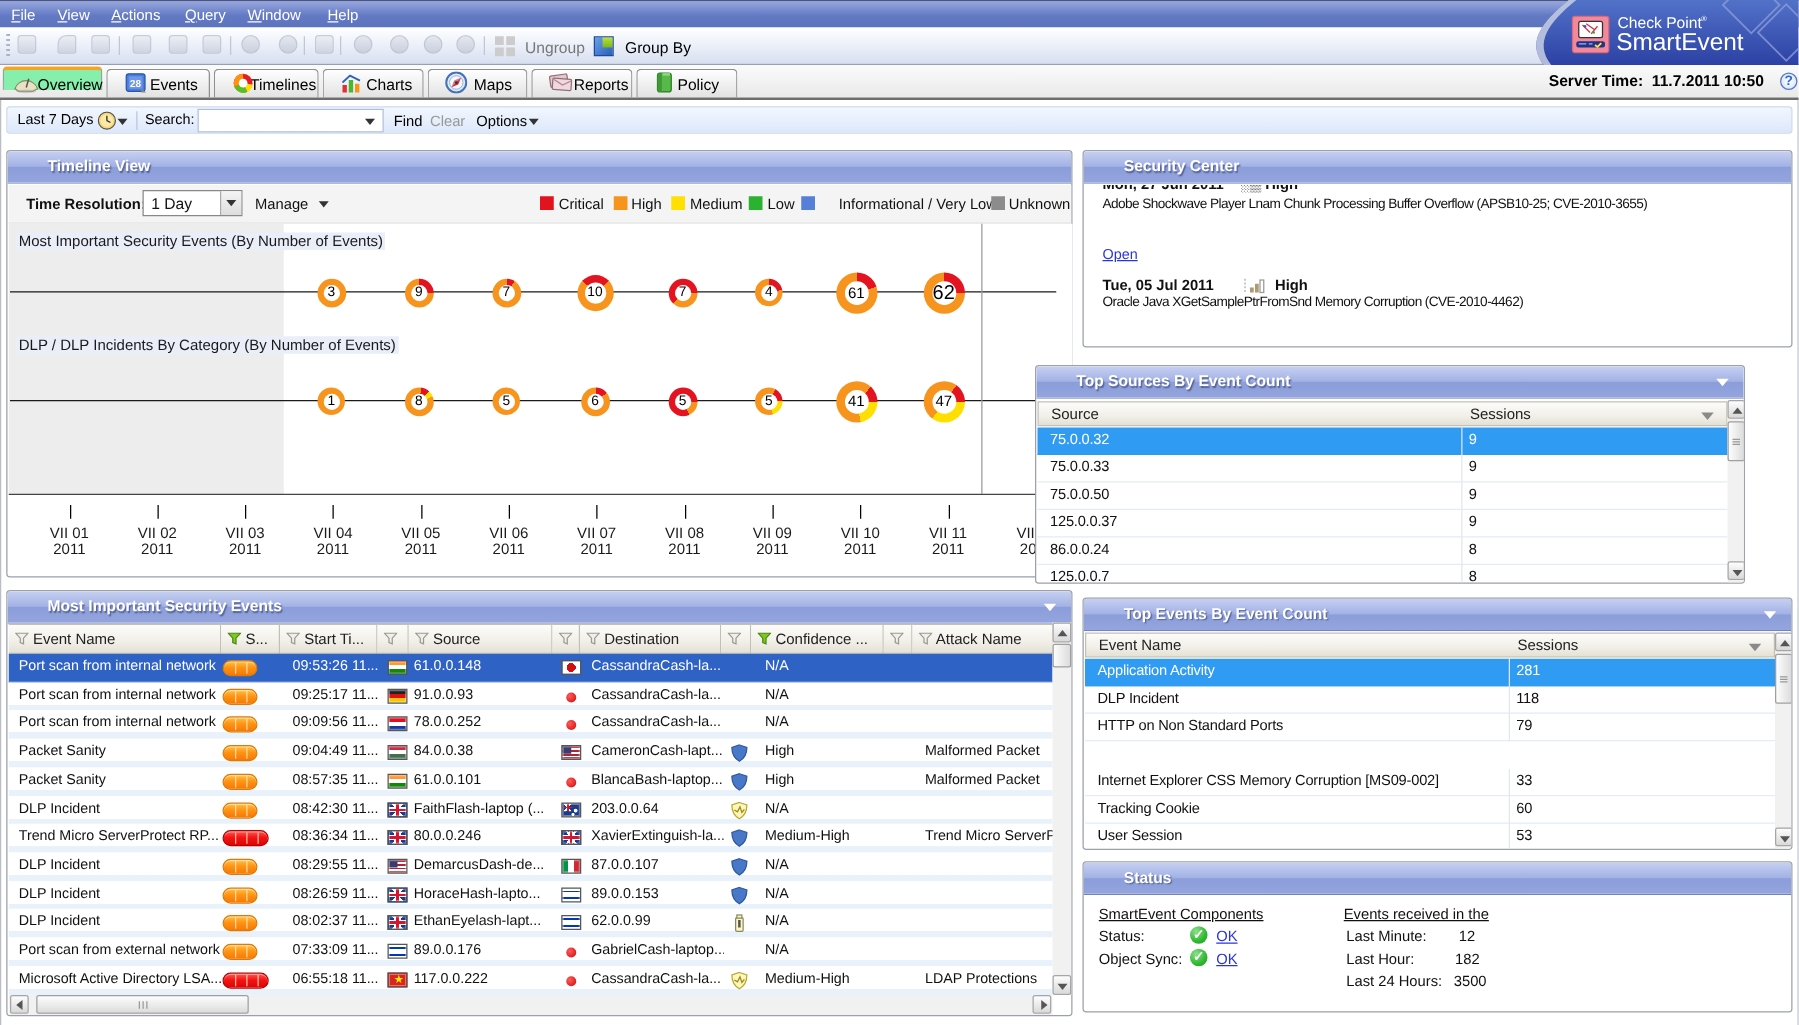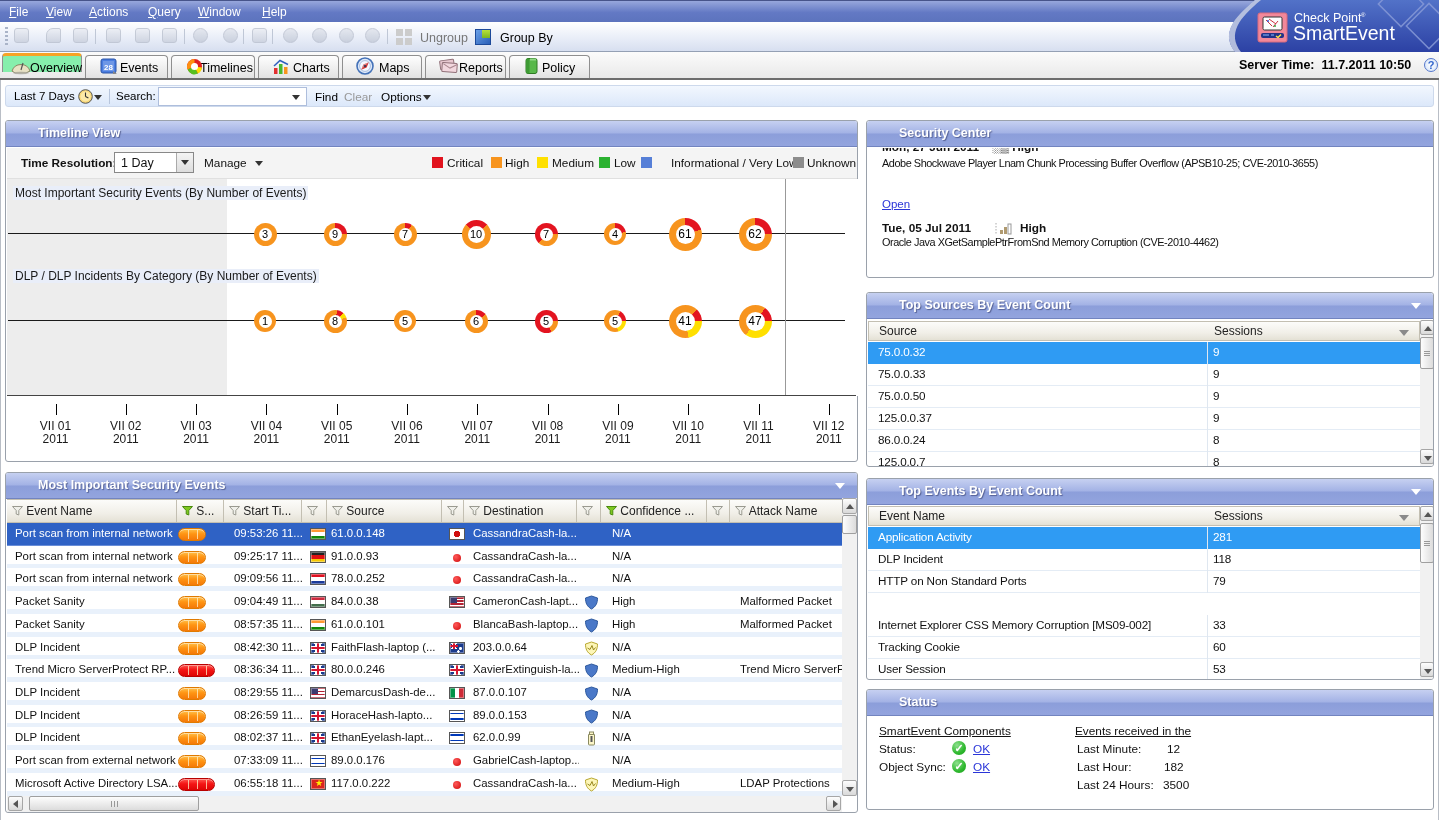--- a/index.html
+++ b/index.html
@@ -336,21 +336,21 @@
       <div class="donut" style="left:527.5px;top:43.5px;width:23px;height:23px;background:conic-gradient(#e31420 0% 25%,#f7941e 25% 62%,#e31420 62% 100%);">
         <b style="left:5.0px;top:5.0px;width:13px;height:13px;line-height:13px;font-size:11px">7</b>
       </div>
       <div class="donut" style="left:597.0px;top:44.0px;width:22px;height:22px;background:conic-gradient(#e31420 0% 22%,#f7941e 22% 100%);">
         <b style="left:4.5px;top:4.5px;width:13px;height:13px;line-height:13px;font-size:11px">4</b>
       </div>
       <div class="donut" style="left:661.5px;top:38.5px;width:33px;height:33px;background:conic-gradient(#e31420 0% 20%,#f7941e 20% 100%);">
         <b style="left:7.0px;top:7.0px;width:19px;height:19px;line-height:19px;font-size:12px">61</b>
       </div>
       <div class="donut" style="left:731.5px;top:38.5px;width:33px;height:33px;background:conic-gradient(#e31420 0% 25%,#f7941e 25% 100%);">
-        <b style="left:7.0px;top:7.0px;width:19px;height:19px;line-height:19px;font-size:12px">62</b>
+        <b style="left:7.0px;top:7.0px;width:19px;height:19px;line-height:19px;font-size:16px">62</b>
       </div>
       <div class="donut" style="left:247.0px;top:131.0px;width:22px;height:22px;background:#f7941e;">
         <b style="left:4.5px;top:4.5px;width:13px;height:13px;line-height:13px;font-size:11px">1</b>
       </div>
       <div class="donut" style="left:316.5px;top:130.5px;width:23px;height:23px;background:conic-gradient(#f7941e 0% 2%,#e31420 2% 12%,#ffdf00 12% 19%,#f7941e 19% 100%);">
         <b style="left:5.0px;top:5.0px;width:13px;height:13px;line-height:13px;font-size:11px">8</b>
       </div>
       <div class="donut" style="left:387.0px;top:131.0px;width:22px;height:22px;background:#f7941e;">
         <b style="left:4.5px;top:4.5px;width:13px;height:13px;line-height:13px;font-size:11px">5</b>
       </div>
@@ -686,21 +686,21 @@
  <svg style="position:absolute;left:128px;top:101px" width="20" height="13" viewBox="0 0 20 13">
   <path d="M1,1 v11" stroke="#aaa" stroke-width="1" stroke-dasharray="1.5 1.5"></path>
   <rect x="5" y="8" width="3" height="4" fill="#b09a70"></rect>
       <rect x="9" y="5" width="3" height="7" fill="#b09a70"></rect>
       <rect x="13" y="2" width="3" height="10" fill="#fff" stroke="#999"></rect>
  </svg>
  <div style="position:absolute;left:153px;top:100px;font-size:11.8px;font-weight:bold">High</div>
  <div style="position:absolute;left:15px;top:115px;font-size:10.9px;letter-spacing:-0.45px">Oracle Java XGetSamplePtrFromSnd Memory Corruption (CVE-2010-4462)</div>
 </div>
 
-<div class="panel" style="left:866px;top:292px;width:568px;height:175px;overflow:hidden">
+<div class="panel" style="left:828px;top:292px;width:568px;height:175px;overflow:hidden">
  <div class="phead">Top Sources By Event Count<div class="pcaret" style="right:12px"></div></div>
  <div class="colhead" style="left:1px;top:28px;width:552px;height:20px;border-left:1px solid #c3bfb2">
    <span class="tx" style="left:10px;top:2px">Source</span>
       <span class="tx" style="left:345px;top:2px">Sessions</span>
    <div class="arr" style="left:530px;top:8px;border-left:5px solid transparent;border-right:5px solid transparent;border-top:6px solid #8a8a8a"></div>
  </div>
  <div class="rrow sel" style="top:49px">
       <div class="vdiv"></div>
       <span class="a">75.0.0.32</span>
       <span class="b">9</span>

